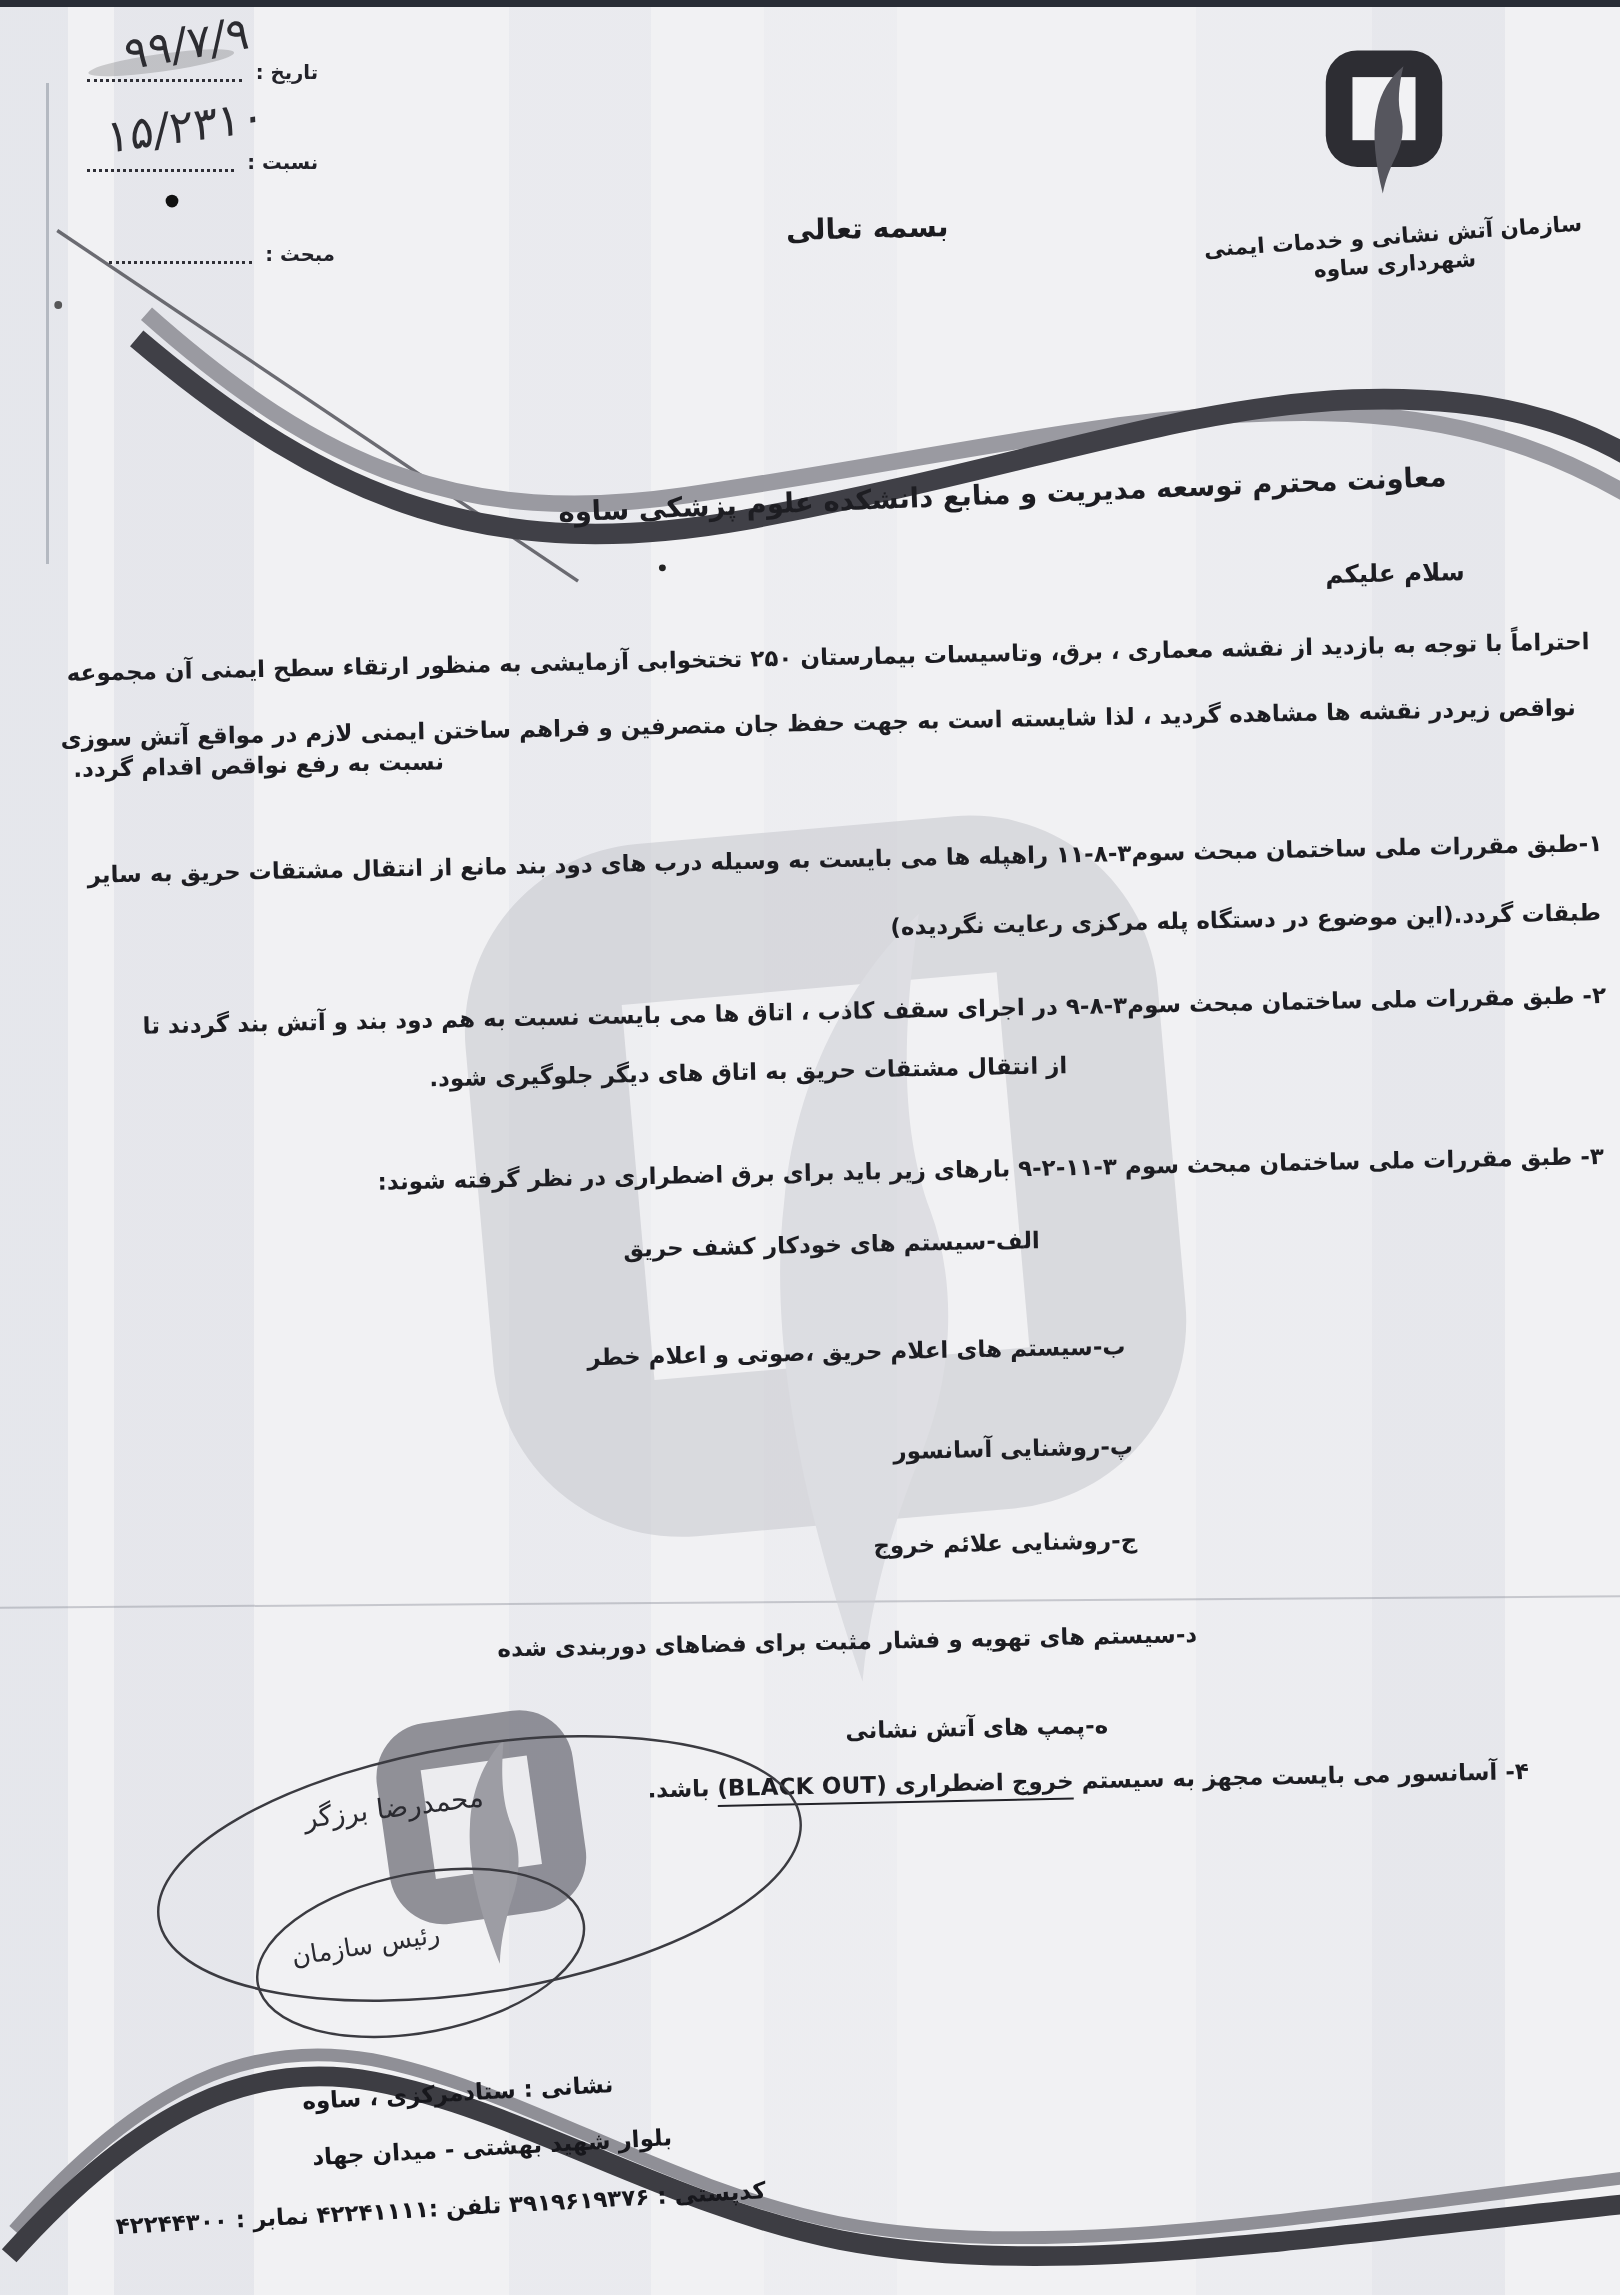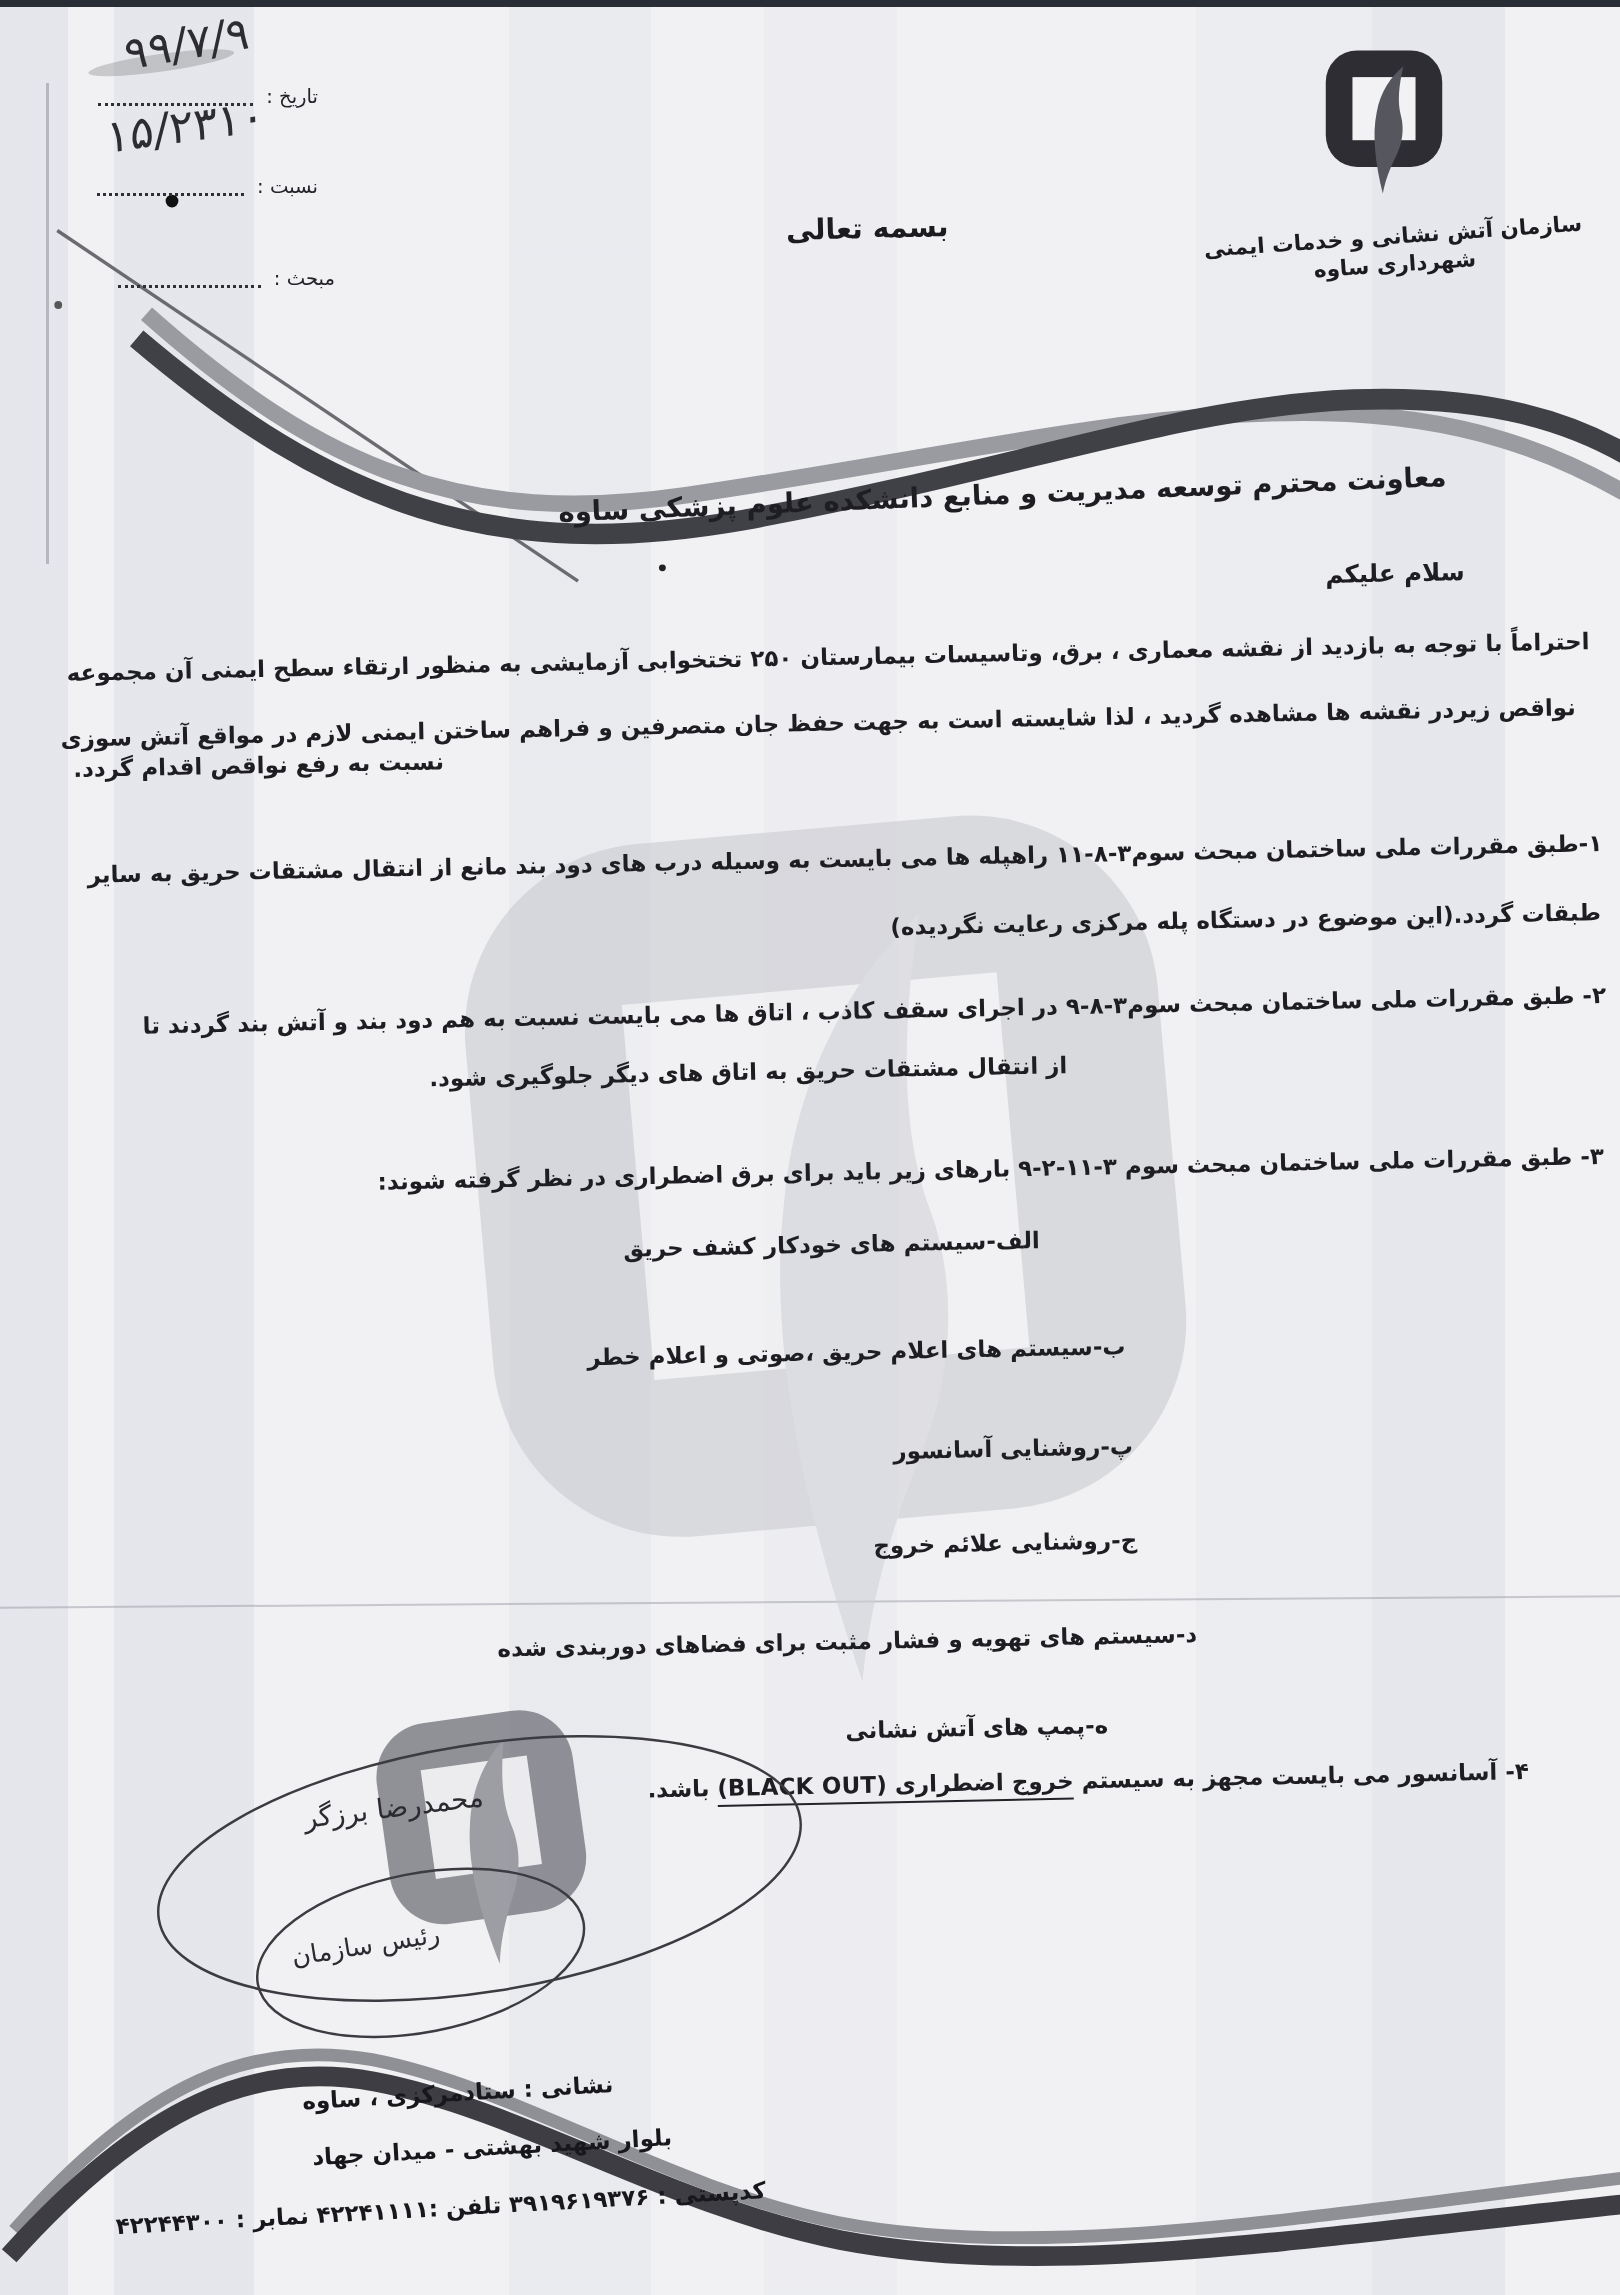--- a/index.html
+++ b/index.html
@@ -23,21 +23,21 @@
   .line{
     position:absolute;white-space:nowrap;direction:rtl;
     font-weight:bold;font-size:23px;color:#1d1d22;
     transform:rotate(-1.2deg);transform-origin:100% 0;
     letter-spacing:0.2px;
   }
   .ltr-origin{transform-origin:0 0;}
   .topstrip{left:0;top:0;width:100%;height:6.9px;background:#292d36;}
   .edge-line{left:47px;top:83px;width:2.5px;height:481px;background:#9aa0aa;opacity:.65;}
   .fold{left:0;top:1601px;width:100%;height:1.5px;background:rgba(110,112,124,.32);transform:rotate(-.4deg);}
-  .field-row{position:absolute;direction:rtl;white-space:nowrap;font-size:19.6px;font-weight:normal;color:#23232a;margin-top:24px;}
+  .field-row{position:absolute;direction:rtl;white-space:nowrap;font-size:19.6px;font-weight:bold;color:#23232a;}
   .dotline{display:inline-block;height:14.7px;border-bottom:3.4px dotted #2f2f36;vertical-align:-2.9px;margin:0 6.9px 0 0;}
   .hand{
     position:absolute;direction:rtl;white-space:nowrap;
     font-size:45px;font-weight:normal;color:#2c2c31;
     transform:rotate(-10deg) skewX(-6deg);transform-origin:0 100%;
     letter-spacing:3.9px;
   }
   .bismillah{left:787px;top:212px;font-size:28.4px;font-weight:bold;transform:rotate(-1.5deg);}
   .orgblock{left:1167px;top:208px;width:451px;text-align:center;transform:rotate(-4deg);transform-origin:100% 0;}
   .orgblock .l1{font-size:21.6px;font-weight:bold;white-space:nowrap;}

